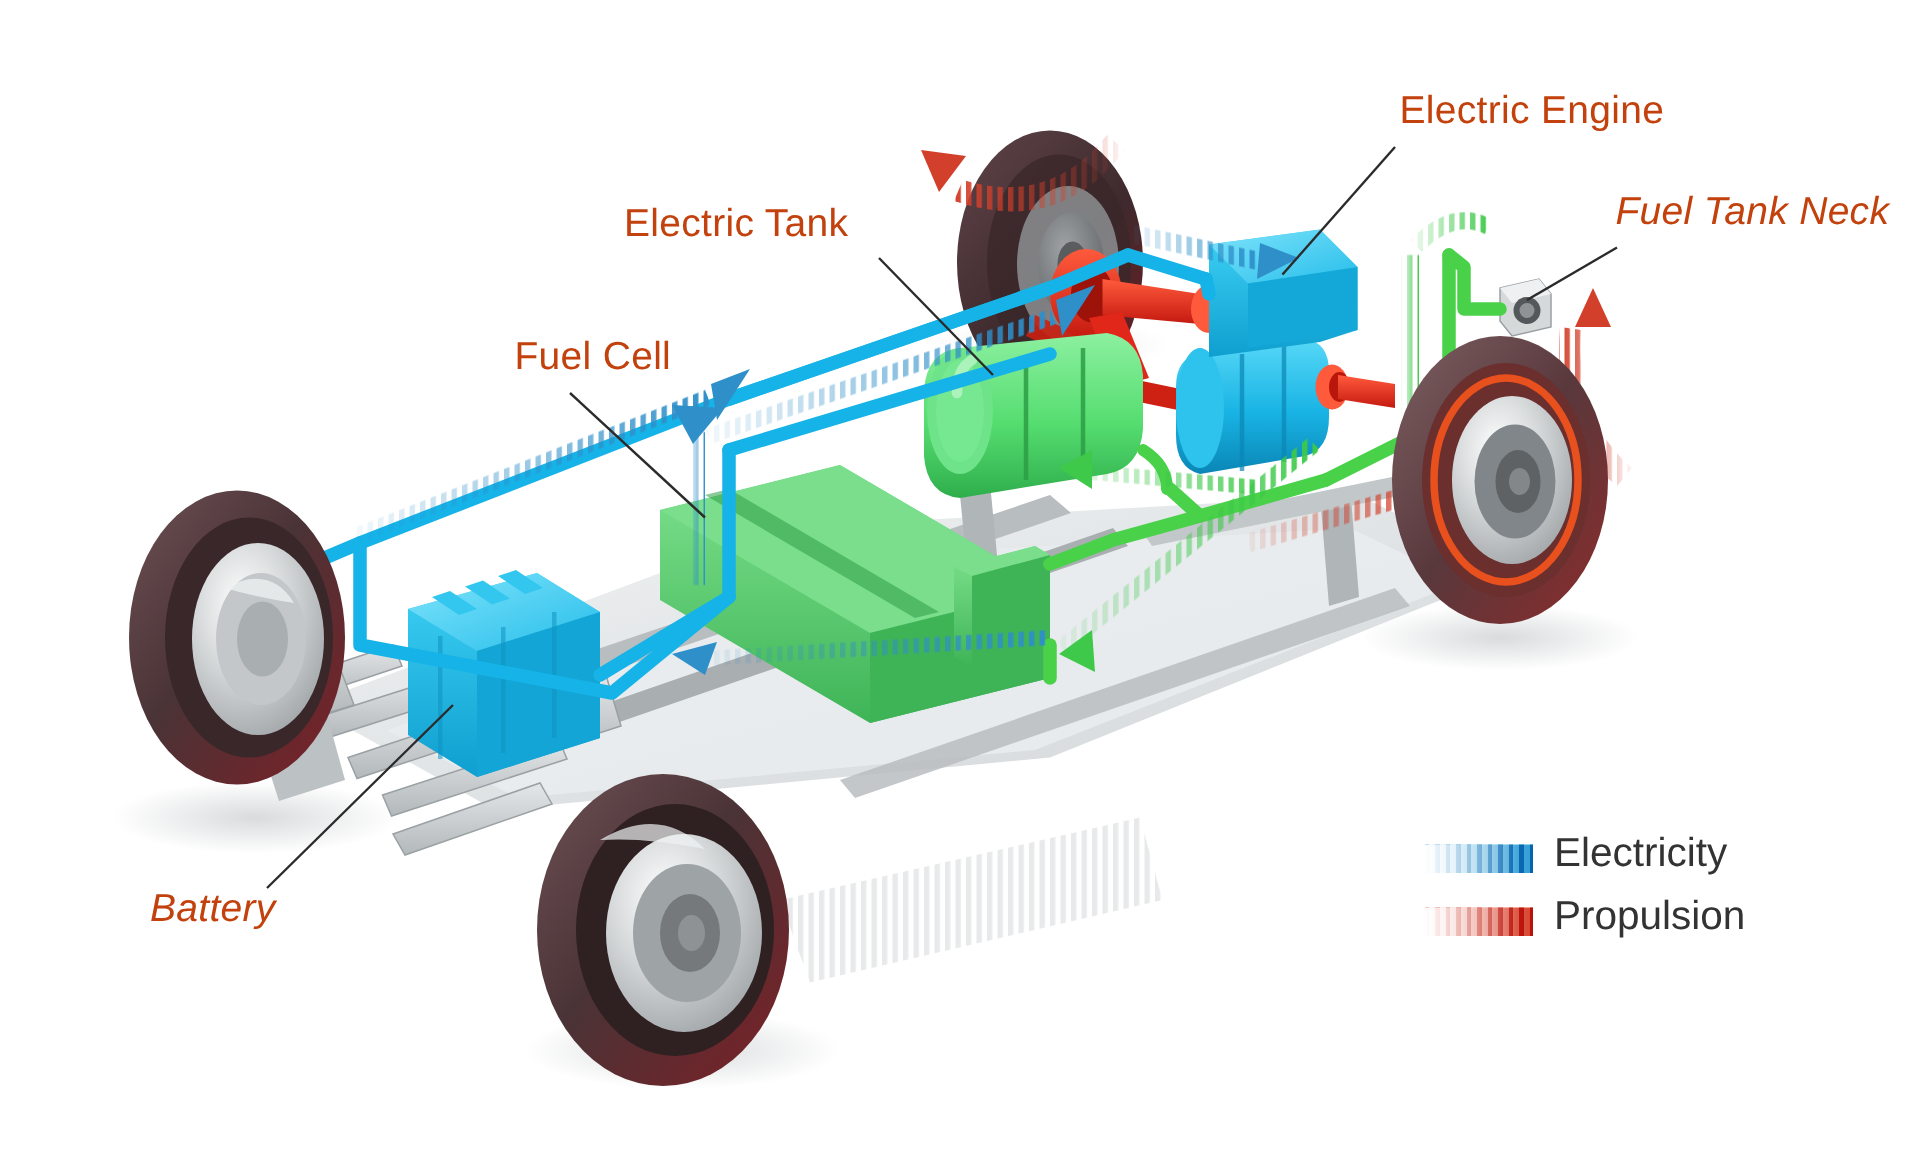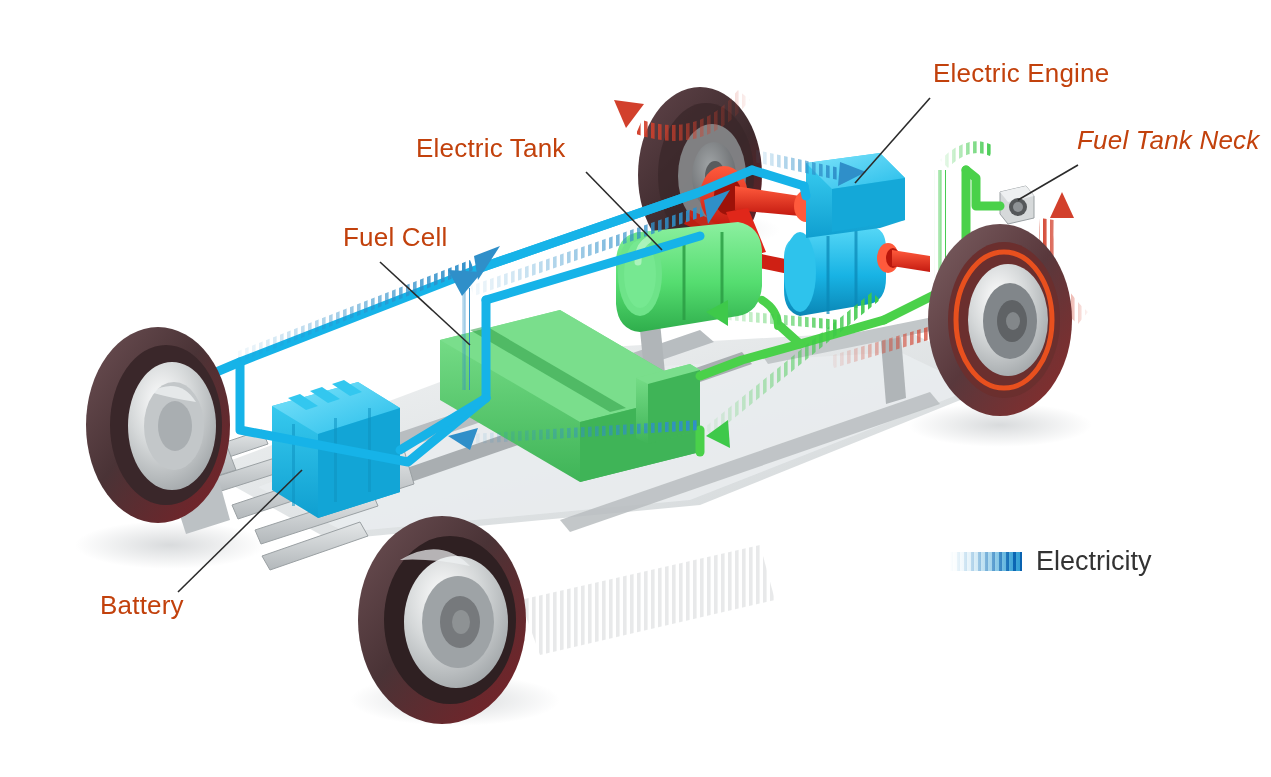--- a/index.html
+++ b/index.html
@@ -14,21 +14,21 @@
   .label{
     position:absolute;
     color:#c2410c;
     font-weight:300;
     letter-spacing:.2px;
     white-space:nowrap;
     font-family:"Liberation Sans","DejaVu Sans",sans-serif;
   }
   .callout-label{font-size:26px;line-height:1;}
   .legend{position:absolute;left:950px;top:540px;}
-  .legend-row{display:flex;align-items:center;height:42px;}
+  .legend-row{display:flex;align-items:flex-end;height:42px;}
   .legend-swatch{width:72px;height:19px;margin-right:14px;flex:0 0 auto;}
   .legend-text{font-size:27px;color:#333333;font-weight:300;line-height:1;}
 </style>
 </head>
 <body>
 
 <div id="stage">
 
 <svg id="scene" viewBox="0 0 1271 777">
   <defs>
@@ -353,25 +353,31 @@
         <line x1="380" y1="262" x2="470" y2="345"></line>
         <line x1="178" y1="592" x2="302" y2="470"></line>
       </g>
 </svg>
 
 <div id="callouts">
       <div class="label callout-label" style="left: 933px; top: 60px;">Electric Engine</div>
       <div class="label callout-label" style="left: 1077px; top: 127px; font-style: italic;">Fuel Tank Neck</div>
       <div class="label callout-label" style="left: 416px; top: 135px;">Electric Tank</div>
       <div class="label callout-label" style="left: 302px; top: 224px; margin-left: 41px;">Fuel Cell</div>
-      <div class="label callout-label" style="left: 100px; top: 592px;">Battery</div>
+      <div class="label callout-label" style="left: 100px; top: 592px; font-style: italic;">Battery</div>
     </div>
 
 <div class="legend">
       <div class="legend-row">
         <div class="legend-swatch" style="background: repeating-linear-gradient(90deg, rgb(47, 158, 212) 0px, rgb(47, 158, 212) 3px, transparent 3px, transparent 7px), linear-gradient(90deg, rgb(207, 232, 245) 0%, rgb(47, 158, 212) 100%); background-blend-mode: multiply; position: relative;">
           <div style="position: absolute; inset: 0px; background: linear-gradient(90deg, rgb(255, 255, 255) 0%, rgba(255, 255, 255, 0.75) 25%, rgba(255, 255, 255, 0) 85%);"></div>
         </div>
         <div class="legend-text">Electricity</div>
       </div>
+      <div class="legend-row">
+        <div class="legend-swatch" style="background: repeating-linear-gradient(90deg, rgb(217, 68, 48) 0px, rgb(217, 68, 48) 3px, transparent 3px, transparent 7px), linear-gradient(90deg, rgb(246, 216, 210) 0%, rgb(217, 68, 48) 100%); background-blend-mode: multiply; position: relative;">
+          <div style="position: absolute; inset: 0px; background: linear-gradient(90deg, rgb(255, 255, 255) 0%, rgba(255, 255, 255, 0.75) 25%, rgba(255, 255, 255, 0) 85%);"></div>
+        </div>
+        <div class="legend-text">Propulsion</div>
+      </div>
     </div>
 
 </div>
 
 </body></html>

